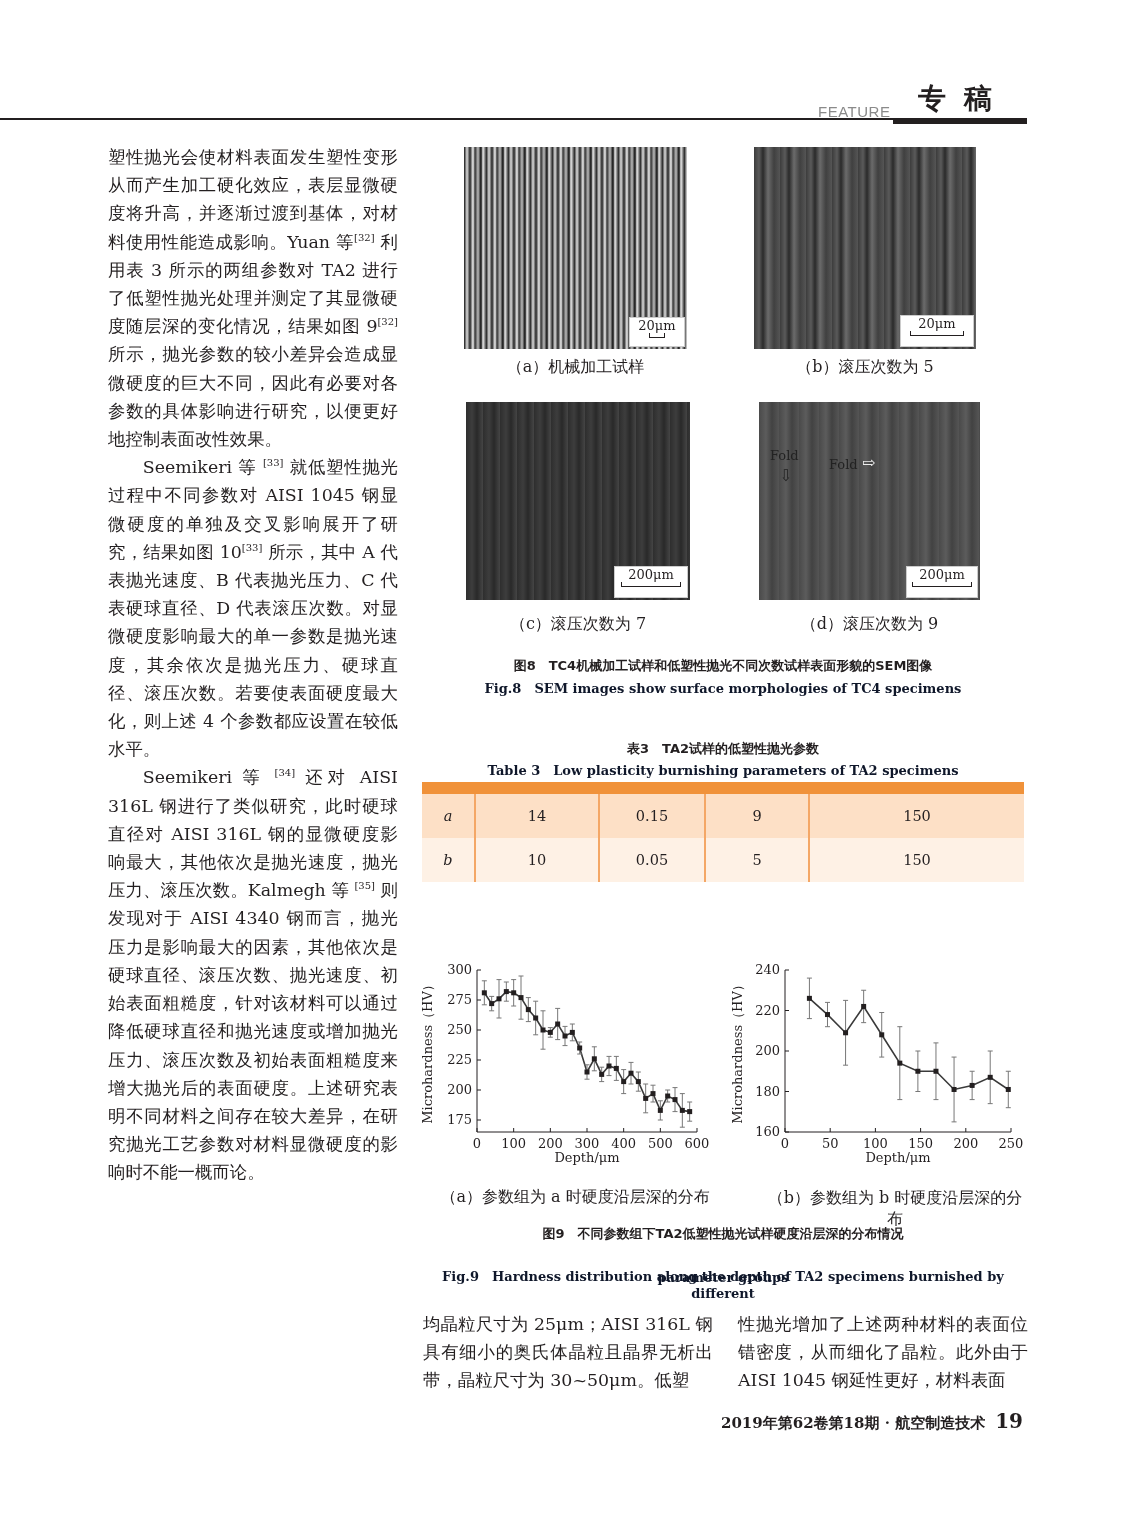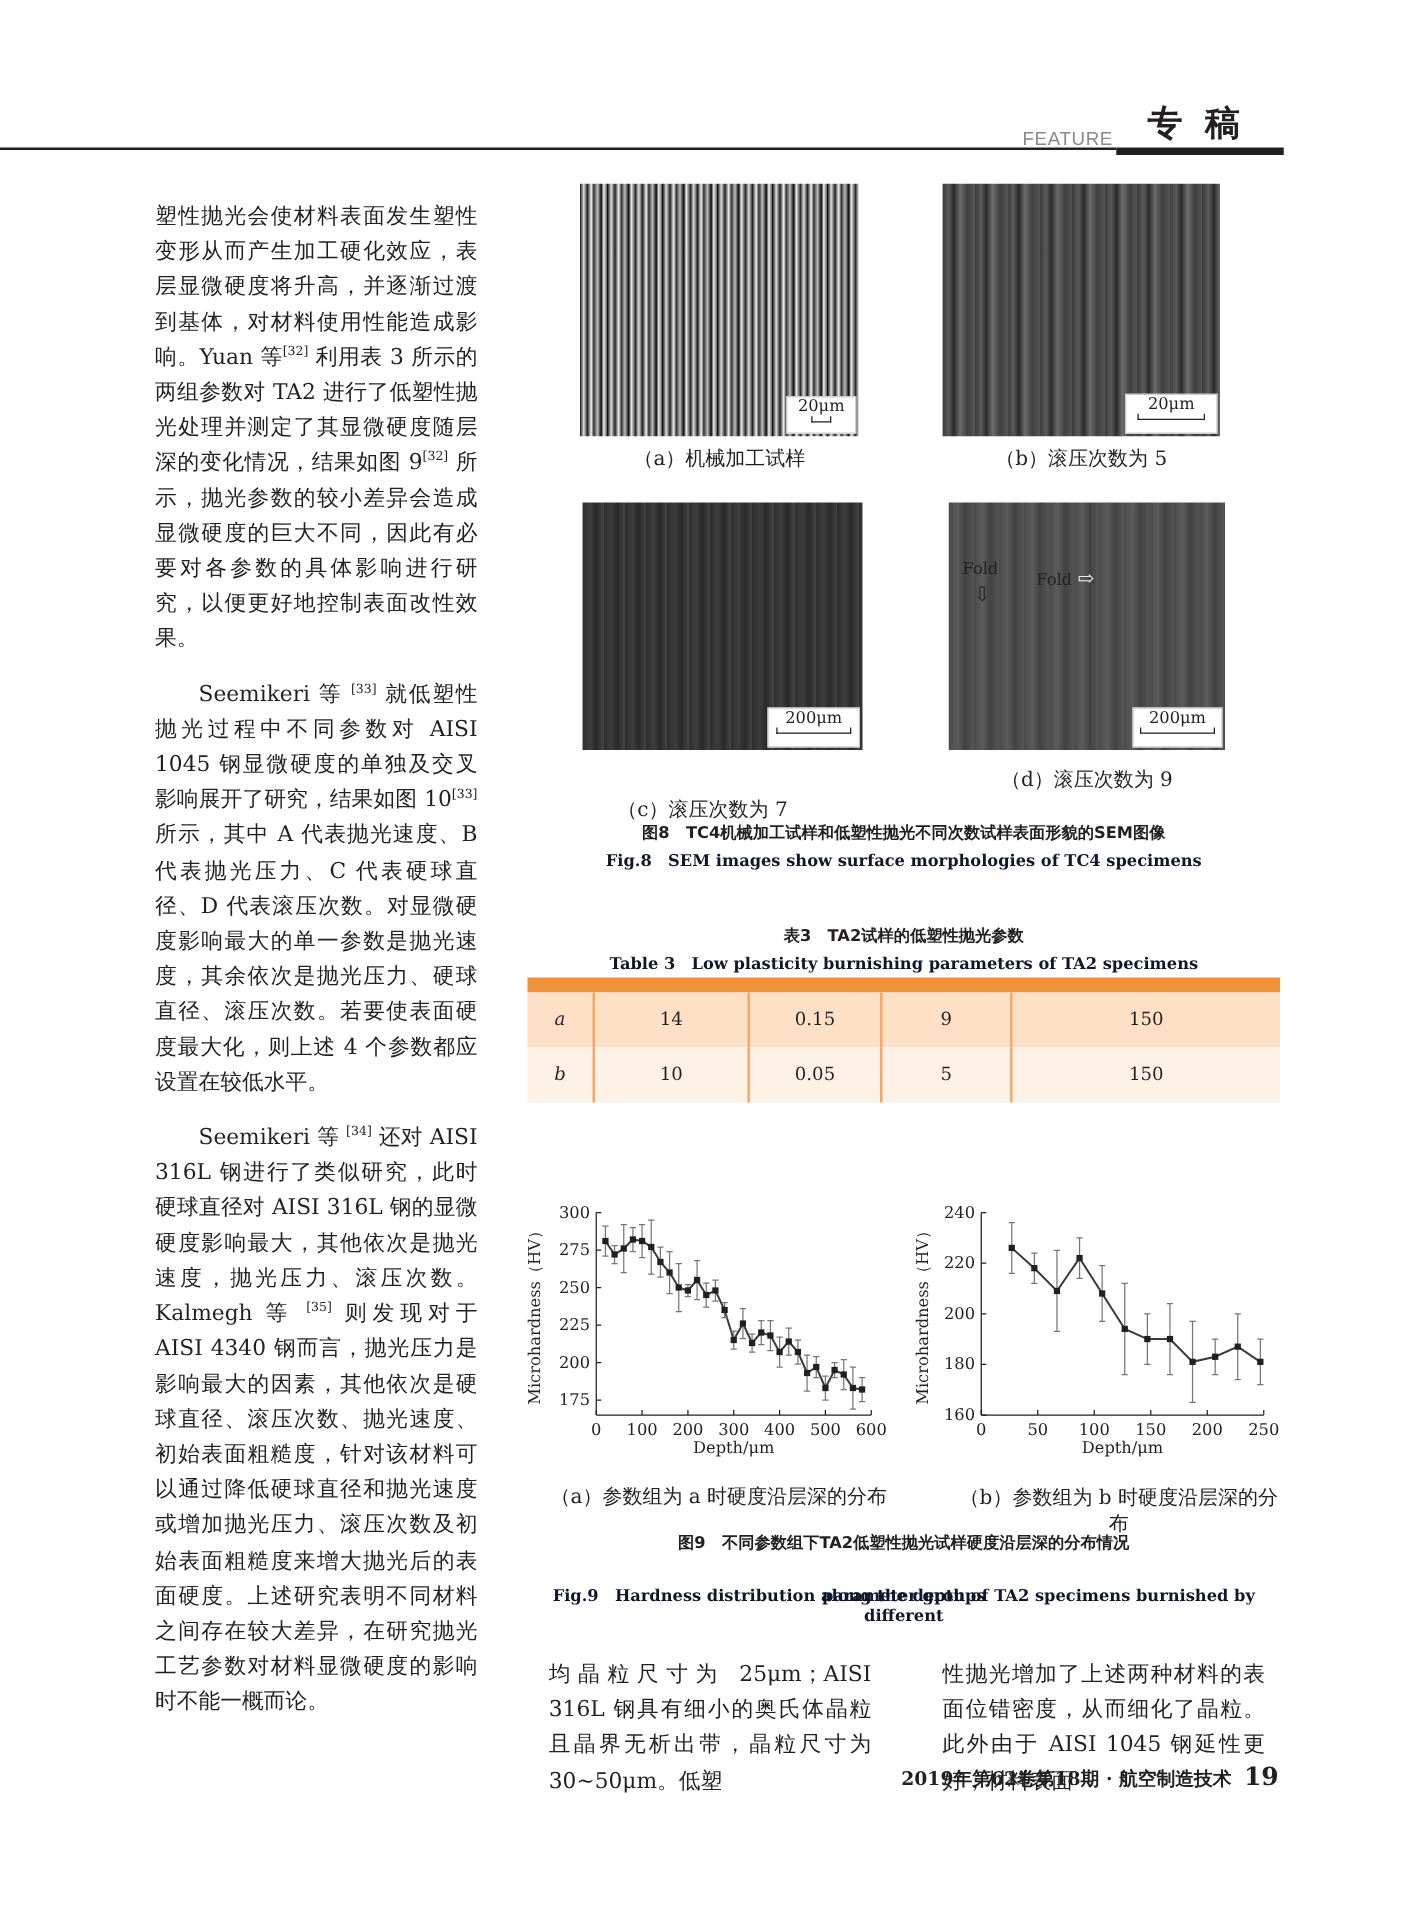--- a/index.html
+++ b/index.html
@@ -5,21 +5,21 @@
   html, body { margin:0; padding:0; background:#fff; }
   body { width:1134px; height:1528px; position:relative; overflow:hidden; font-family:"DejaVu Serif", serif; color:#231f20; }
   .abs { position:absolute; }
   
   .hdr-line { left:0; top:118px; width:893px; height:2px; background:#231f20; }
   .hdr-bar { left:893px; top:118px; width:134px; height:6px; background:#231f20; }
   .hdr-feature { left:818px; top:103px; font-family:"Liberation Sans", sans-serif; font-size:15px; color:#8a8a8a; letter-spacing:0.5px; }
   .hdr-title { left:918px; top:80px; font-family:"DejaVu Serif", serif; font-weight:bold; font-size:28px; letter-spacing:18px; color:#231f20; }
   
   .col { font-size:17.4px; line-height:28.2px; text-align:justify; }
-  .col p { margin:16px; }
+  .col p { margin:0; }
   .col .ind { text-indent:2em; }
   .col sup { font-size:10px; vertical-align:7px; line-height:0; }
   .left-col { left:108px; top:143px; width:290px; }
   .sec-head { font-family:"DejaVu Sans", sans-serif; font-weight:bold; font-size:16.5px; }
   .sec-head .num { margin-right:14px; }
   .bot1 { left:423px; top:1310px; width:290px; }
   .bot2 { left:738px; top:1310px; width:290px; }
   
   .sem { overflow:hidden; }
   .sem-a { left:464px; top:147px; width:223px; height:202px; background:repeating-linear-gradient(90deg,#111 0,#ddd 3px,#222 6px,#f2f2f2 9px,#333 11px,#bbb 14px,#0a0a0a 17px,#eee 19px,#444 22px); }
@@ -83,21 +83,21 @@
 <div class="abs sem sem-d">
   <span class="fold" style="left:11px;top:46px;">Fold</span>
   <span class="fold" style="left:20px;top:64px;font-size:16px;">⇩</span>
   <span class="fold" style="left:70px;top:55px;">Fold</span>
   <span class="fold" style="left:103px;top:51px;font-size:16px;color:#eee;">⇨</span>
   <div class="scalebox" style="width:70px;height:30px;">
       <div>200μm</div>
       <div class="bar" style="width:58px;"></div>
     </div>
 </div>
-<div class="abs subcap" style="left:450px;top:614px;width:224px;margin-top:24px;">（c）滚压次数为 7</div>
+<div class="abs subcap" style="left:466px;top:614px;width:224px;">（c）滚压次数为 7</div>
 <div class="abs subcap" style="left:759px;top:614px;width:221px;">（d）滚压次数为 9</div>
 
 <div class="abs figcap-cn" style="left:422px;top:657px;width:602px;">图8　TC4机械加工试样和低塑性抛光不同次数试样表面形貌的SEM图像</div>
 <div class="abs figcap-en" style="left:422px;top:680px;width:602px;">Fig.8　SEM images show surface morphologies of TC4 specimens</div>
 
 <div class="abs figcap-cn" style="left:422px;top:740px;width:602px;">表3　TA2试样的低塑性抛光参数</div>
 <div class="abs figcap-en" style="left:422px;top:762px;width:602px;">Table 3　Low plasticity burnishing parameters of TA2 specimens</div>
 <div class="abs tbl-topbar"></div>
 <table class="t3">
   <colgroup>

